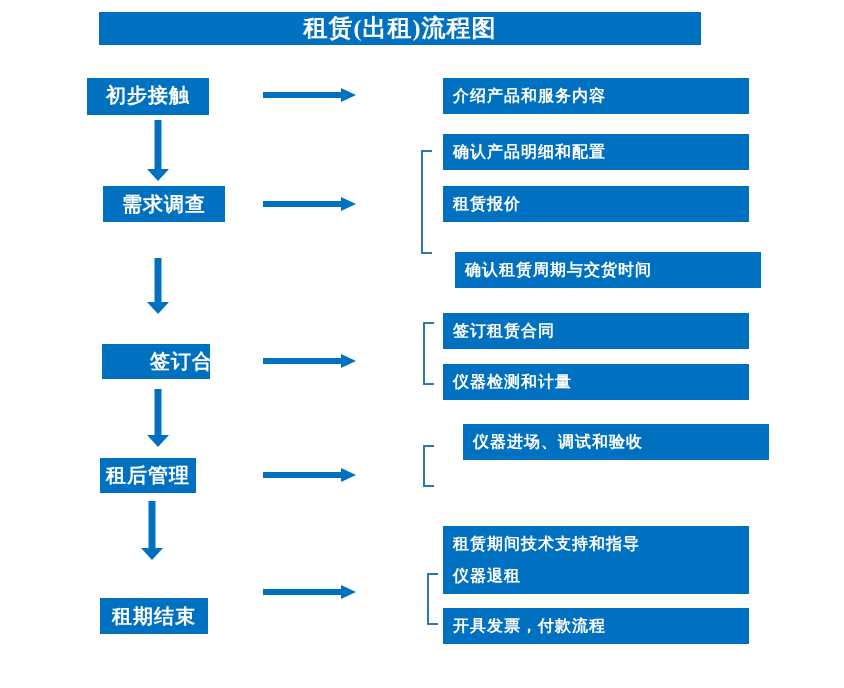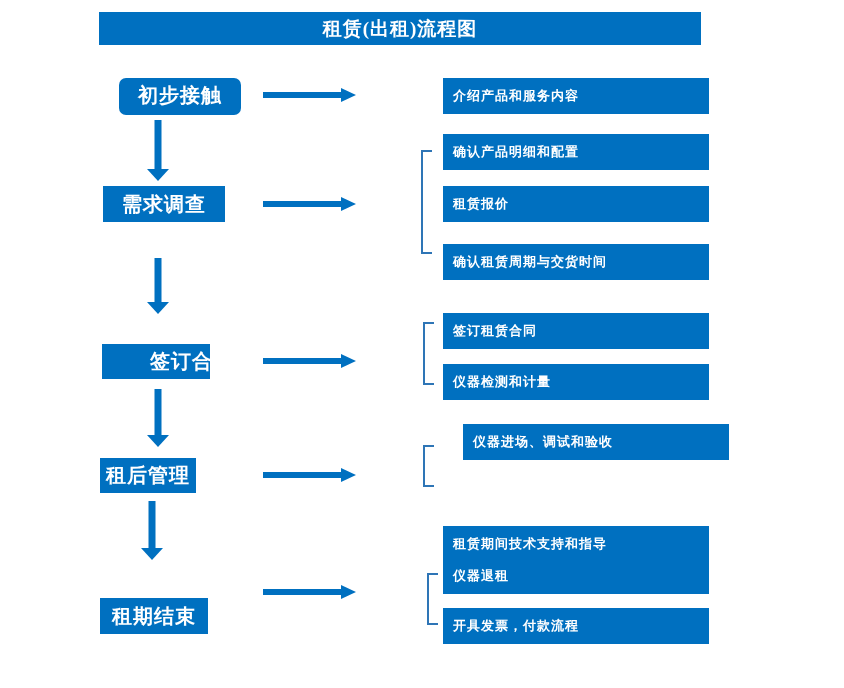--- a/index.html
+++ b/index.html
@@ -13,49 +13,49 @@
   .box{
     position:absolute;
     background:#0070c0;
     color:#ffffff;
     font-weight:bold;
     box-sizing:border-box;
     white-space:nowrap;
   }
   .title-bar{
     left:99px;top:12px;width:602px;height:33px;
-    line-height:33px;text-align:center;font-size:19px;
+    line-height:33px;text-align:center;font-size:24px;
     letter-spacing:1px;
   }
   .step{
     text-align:center;font-size:20px;letter-spacing:1px;
   }
   .detail{
-    width:266px;height:36px;left:443px;
-    line-height:36px;padding-left:10px;font-size:13px;
+    width:306px;height:36px;left:443px;
+    line-height:36px;padding-left:10px;font-size:16px;
     letter-spacing:1px;
   }
   .arrow{position:absolute;line-height:0;}
   .arrow svg rect,.arrow svg polygon{fill:#0070c0;}
   .bracket{
     position:absolute;
     width:11px;
     border-left:2px solid #2e75b6;
     border-top:2px solid #2e75b6;
     border-bottom:2px solid #2e75b6;
     box-sizing:border-box;
   }
   
-  #step1{left:119px;top:78px;width:122px;height:37px;line-height:35px;border-radius:7px;}
+  #step1{left:87px;top:78px;width:122px;height:37px;line-height:35px;}
   #step2{left:103px;top:186px;width:122px;height:36px;line-height:36px;}
   #step3{left:102px;top:344px;width:108px;height:35px;line-height:35px;padding-left:48px;}
   #step4{left:100px;top:458px;width:96px;height:35px;line-height:35px;}
   #step5{left:100px;top:598px;width:108px;height:36px;line-height:36px;}
   
-  #d0{top:78px;}  #d1{top:134px;} #d2{top:186px;} #d3{top:244px;}
+  #d0{top:78px;}  #d1{top:134px;} #d2{top:186px;} #d3{top:252px;margin-left:12px;}
   #d4{top:313px;} #d5{top:364px;} #d6{top:424px;margin-left:20px;} #d7{top:490px;margin-top:36px;}
   #d8{top:558px;} #d9{top:608px;}
   
   #ra1{left:263px;top:88px;}  #ra2{left:263px;top:197px;}
   #ra3{left:263px;top:354px;} #ra4{left:263px;top:468px;}
   #ra5{left:263px;top:585px;}
   
   #da1{left:147px;top:120px;} #da2{left:147px;top:258px;}
   #da3{left:147px;top:389px;} #da4{left:141px;top:501px;}
   

